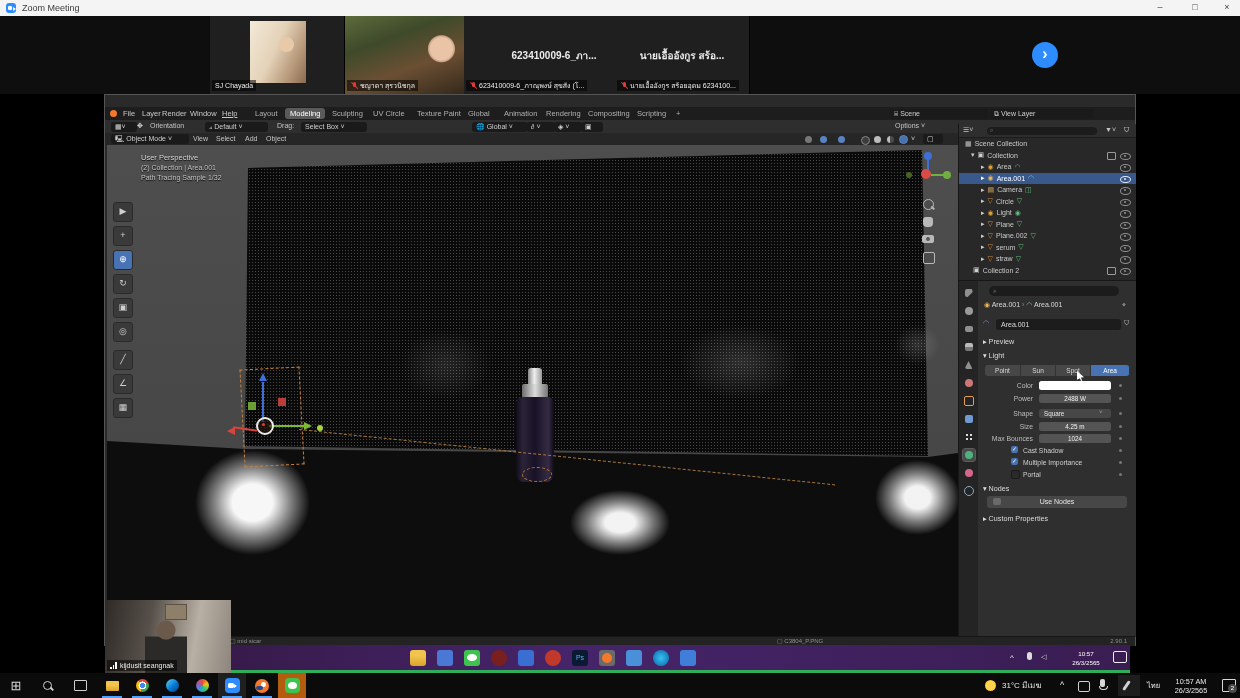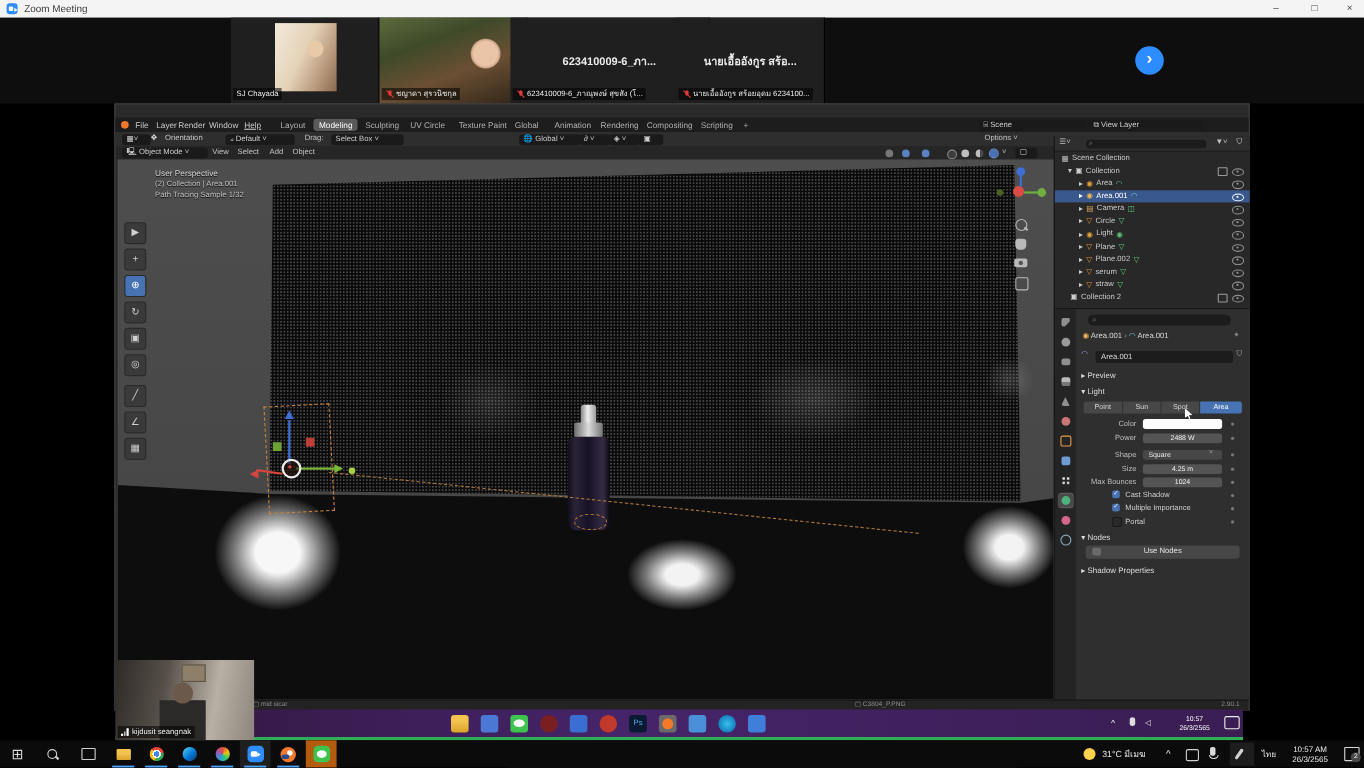--- a/index.html
+++ b/index.html
@@ -510,21 +510,21 @@
 
       <div class="chk off" style="left:52px;top:189px;"></div>
       <div class="clbl" style="left:64px;top:188.5px;">Portal</div>
       <div class="adot" style="left:160px;top:192px;"></div>
 
       <div class="phead" style="left:24px;top:202px;">▾ <span>Nodes</span></div>
       <div class="abs" style="left:28px;top:215px;width:140px;height:12px;background:#474747;border-radius:3px;text-align:center;font-size:7px;color:#e6e6e6;line-height:12px;">
         <span style="position:absolute;left:6px;top:2px;width:8px;height:7px;background:#6a6a6a;border-radius:2px;"></span>
         <span>Use Nodes</span>
       </div>
-      <div class="phead" style="left:24px;top:232px;">▸ <span>Shadow Properties</span></div>
+      <div class="phead" style="left:24px;top:232px;">▸ <span>Custom Properties</span></div>
     </div>
 
     <div class="abs bstatus">
       <div class="stxt" style="left:125px;">▢ <span>mid sicar</span></div>
       <div class="stxt" style="left:672px;">▢ <span>C3804_P.PNG</span></div>
       <div class="stxt" style="right:8px;">2.90.1</div>
     </div>
   </div>
 
   <div class="abs ptask">

